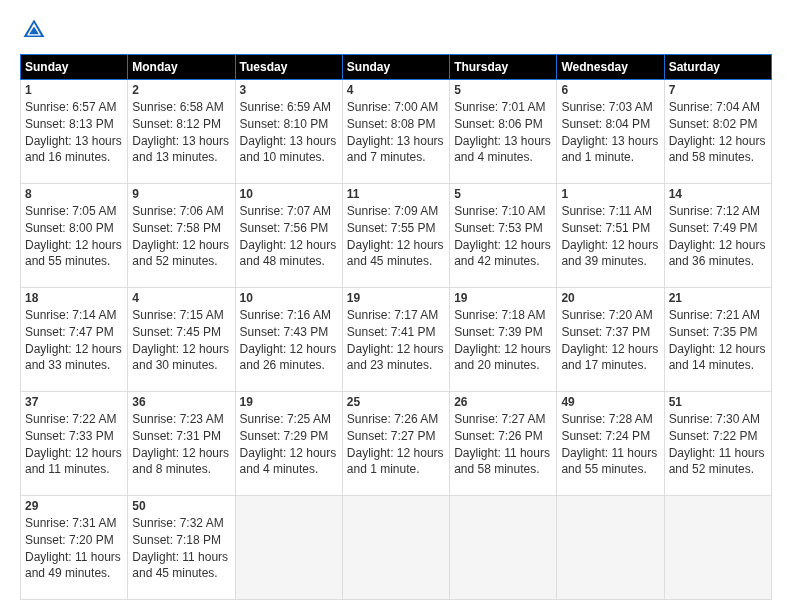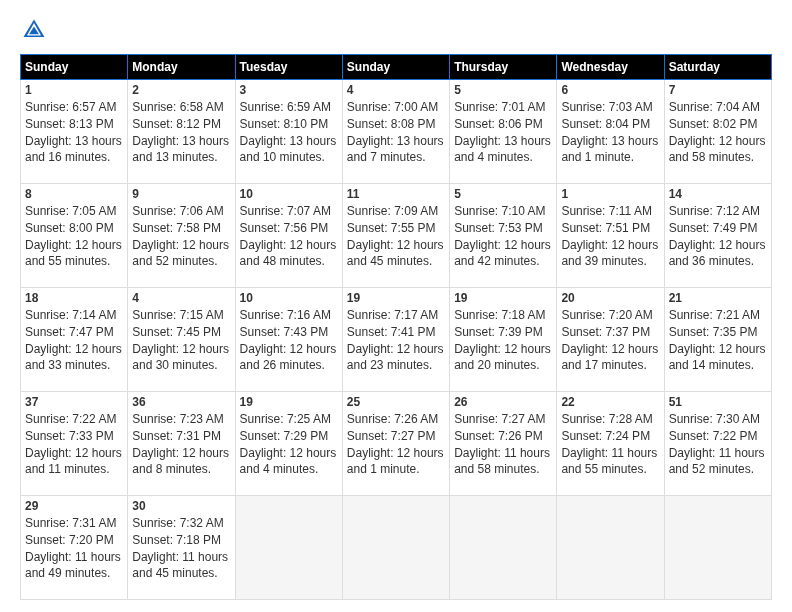--- a/index.html
+++ b/index.html
@@ -339,21 +339,21 @@
       </td>
           <td>
         <span class="day-num">26</span>
         <div class="day-info">
           Sunrise: 7:27 AM<br>
           Sunset: 7:26 PM<br>
           Daylight: 11 hours and 58 minutes.
         </div>
       </td>
           <td>
-        <span class="day-num">22</span>
+        <span class="day-num">49</span>
         <div class="day-info">
           Sunrise: 7:28 AM<br>
           Sunset: 7:24 PM<br>
           Daylight: 11 hours and 55 minutes.
         </div>
       </td>
           <td>
         <span class="day-num">51</span>
         <div class="day-info">
           Sunrise: 7:30 AM<br>
@@ -365,21 +365,21 @@
         <tr>
           <td>
         <span class="day-num">29</span>
         <div class="day-info">
           Sunrise: 7:31 AM<br>
           Sunset: 7:20 PM<br>
           Daylight: 11 hours and 49 minutes.
         </div>
       </td>
           <td>
-        <span class="day-num">30</span>
+        <span class="day-num">50</span>
         <div class="day-info">
           Sunrise: 7:32 AM<br>
           Sunset: 7:18 PM<br>
           Daylight: 11 hours and 45 minutes.
         </div>
       </td>
           <td class="empty"></td>
           <td class="empty"></td>
           <td class="empty"></td>
           <td class="empty"></td>

